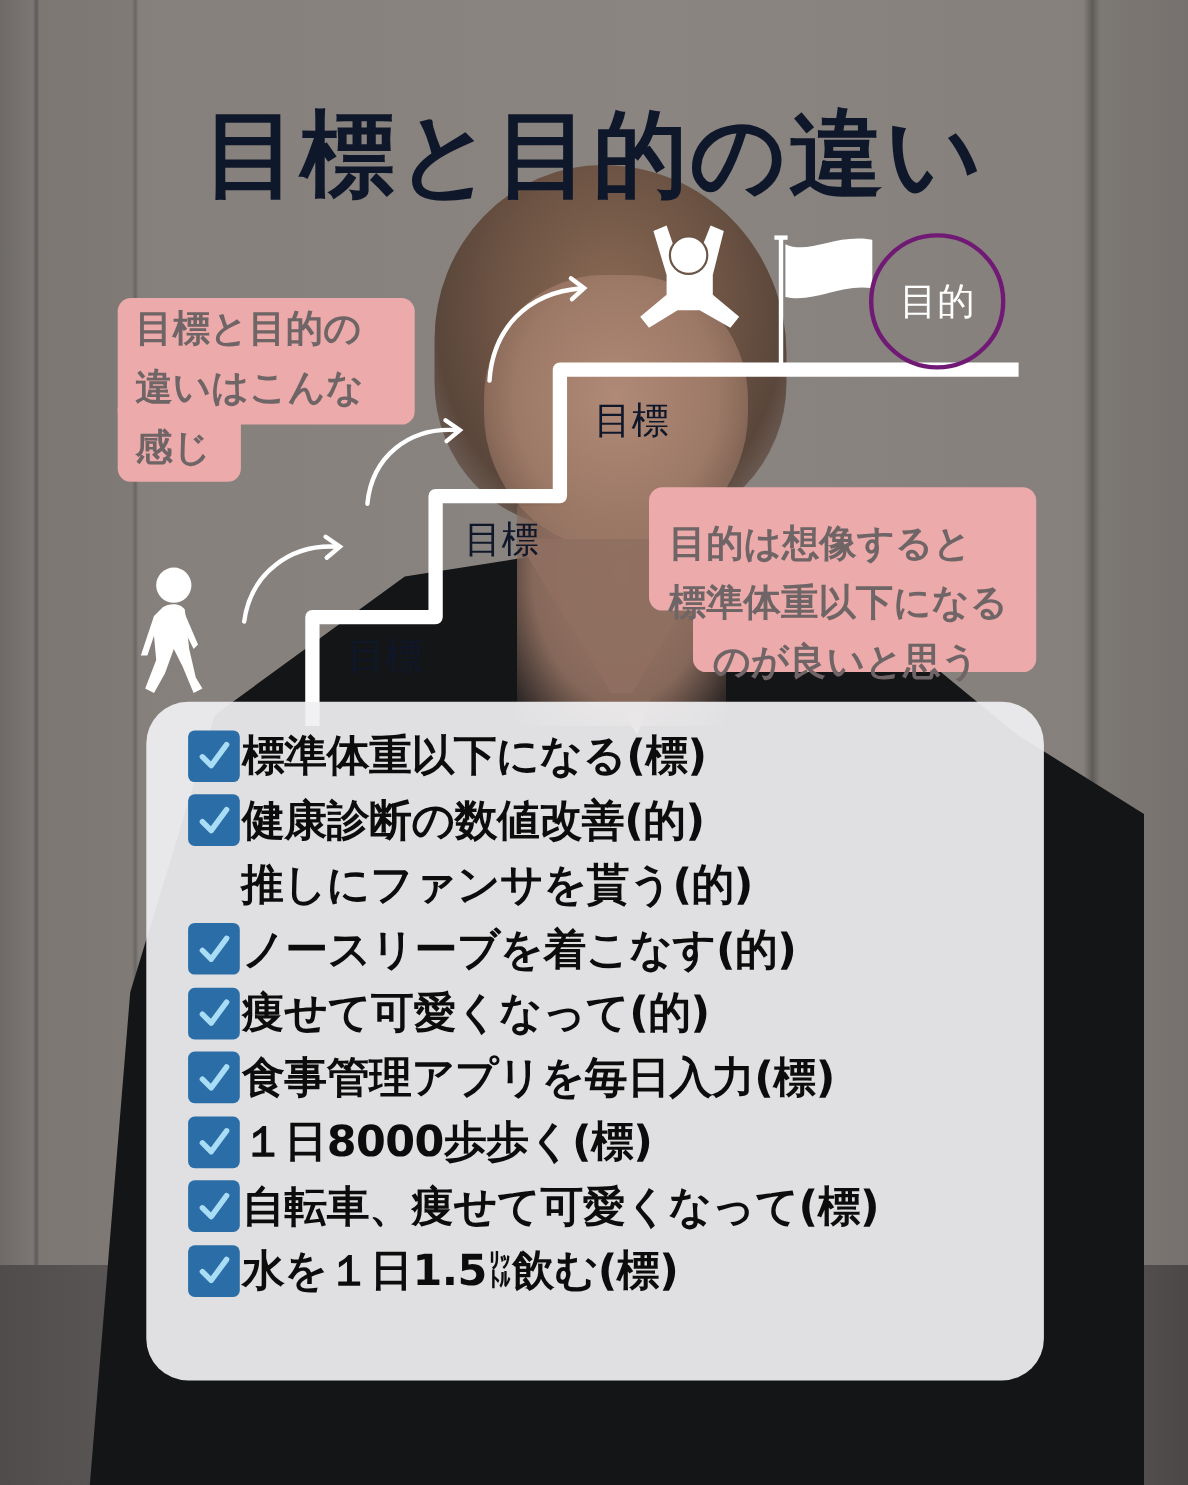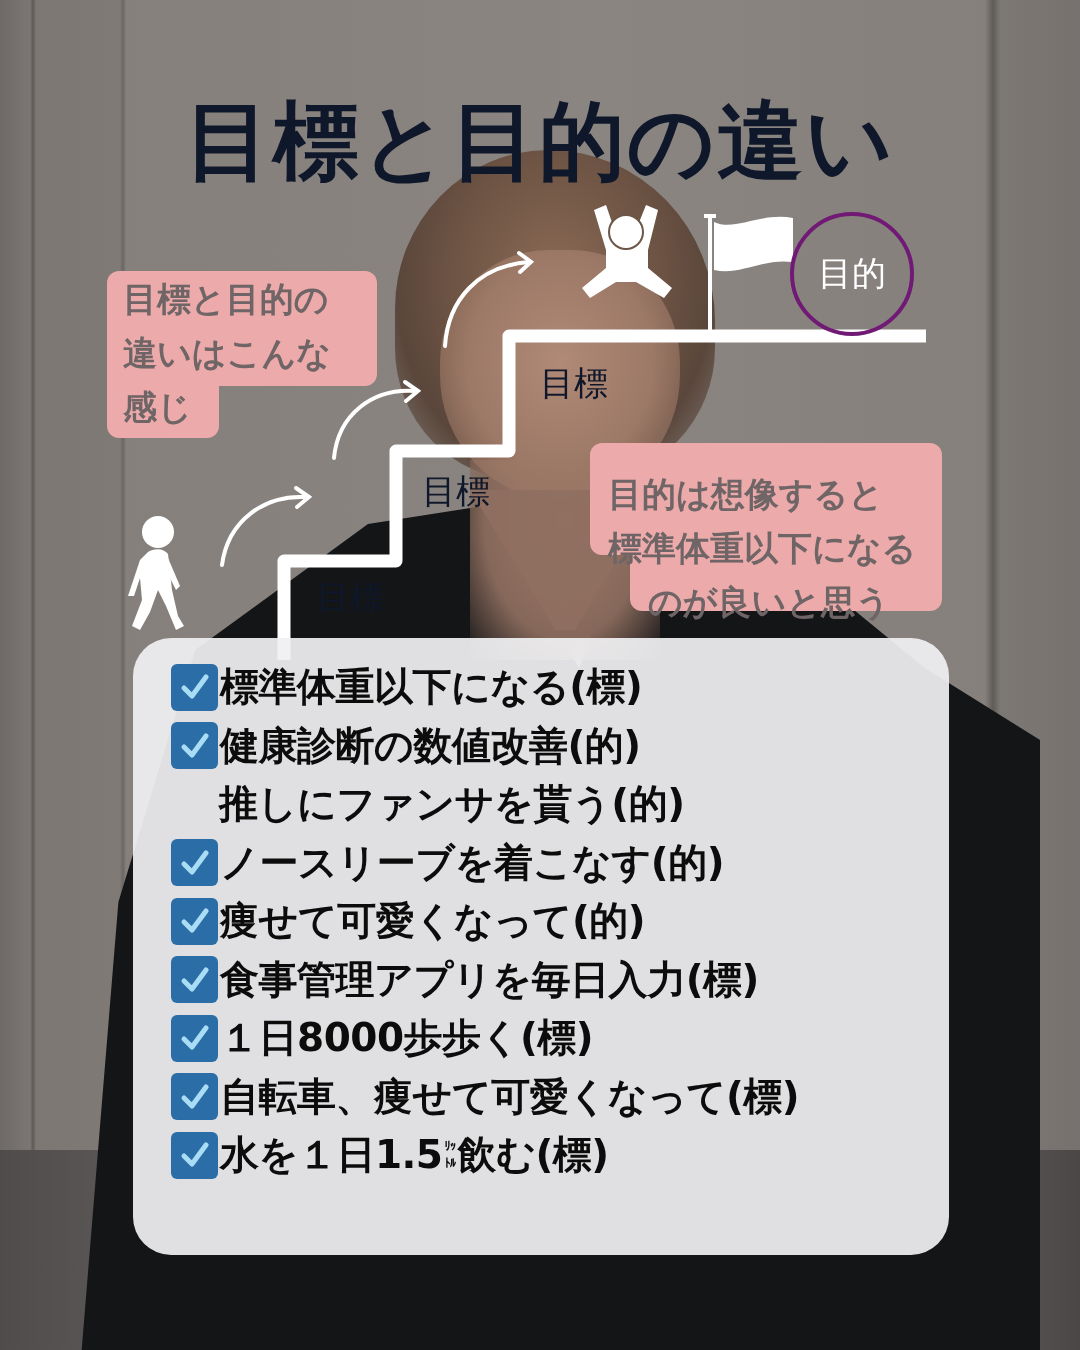--- a/index.html
+++ b/index.html
@@ -126,21 +126,21 @@
     .checkbox {
       width: 47px; height: 47px; flex: 0 0 47px;
       background: #2b6ea7;
       border-radius: 6px;
       margin-right: 2px;
       display: flex; align-items: center; justify-content: center;
     }
     .checkbox svg { width: 36px; height: 36px; }
     .sub-small {
       display: inline-flex; flex-direction: column;
-      font-size: 12px; line-height: 17px;
+      font-size: 20px; line-height: 17px;
       vertical-align: middle;
       margin: 0 2px;
     }
   </style>
 </head>
 <body>
 
 <div class="photo">
   <div class="wall"></div>
   <div class="wall-bottom"></div>

